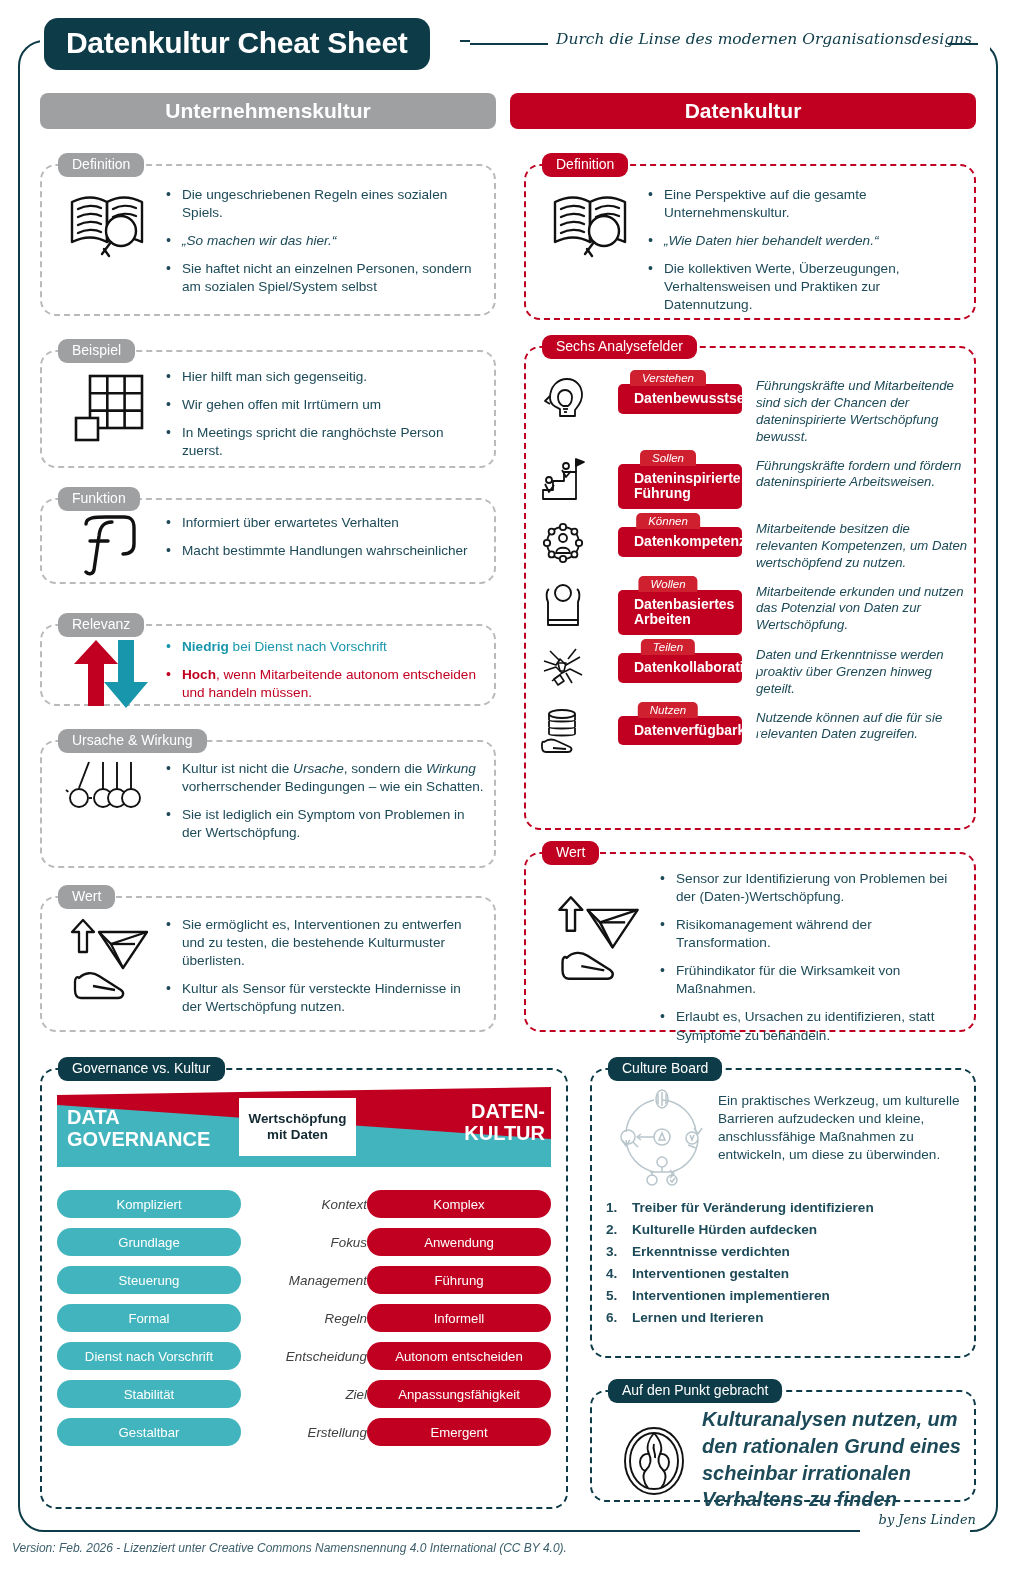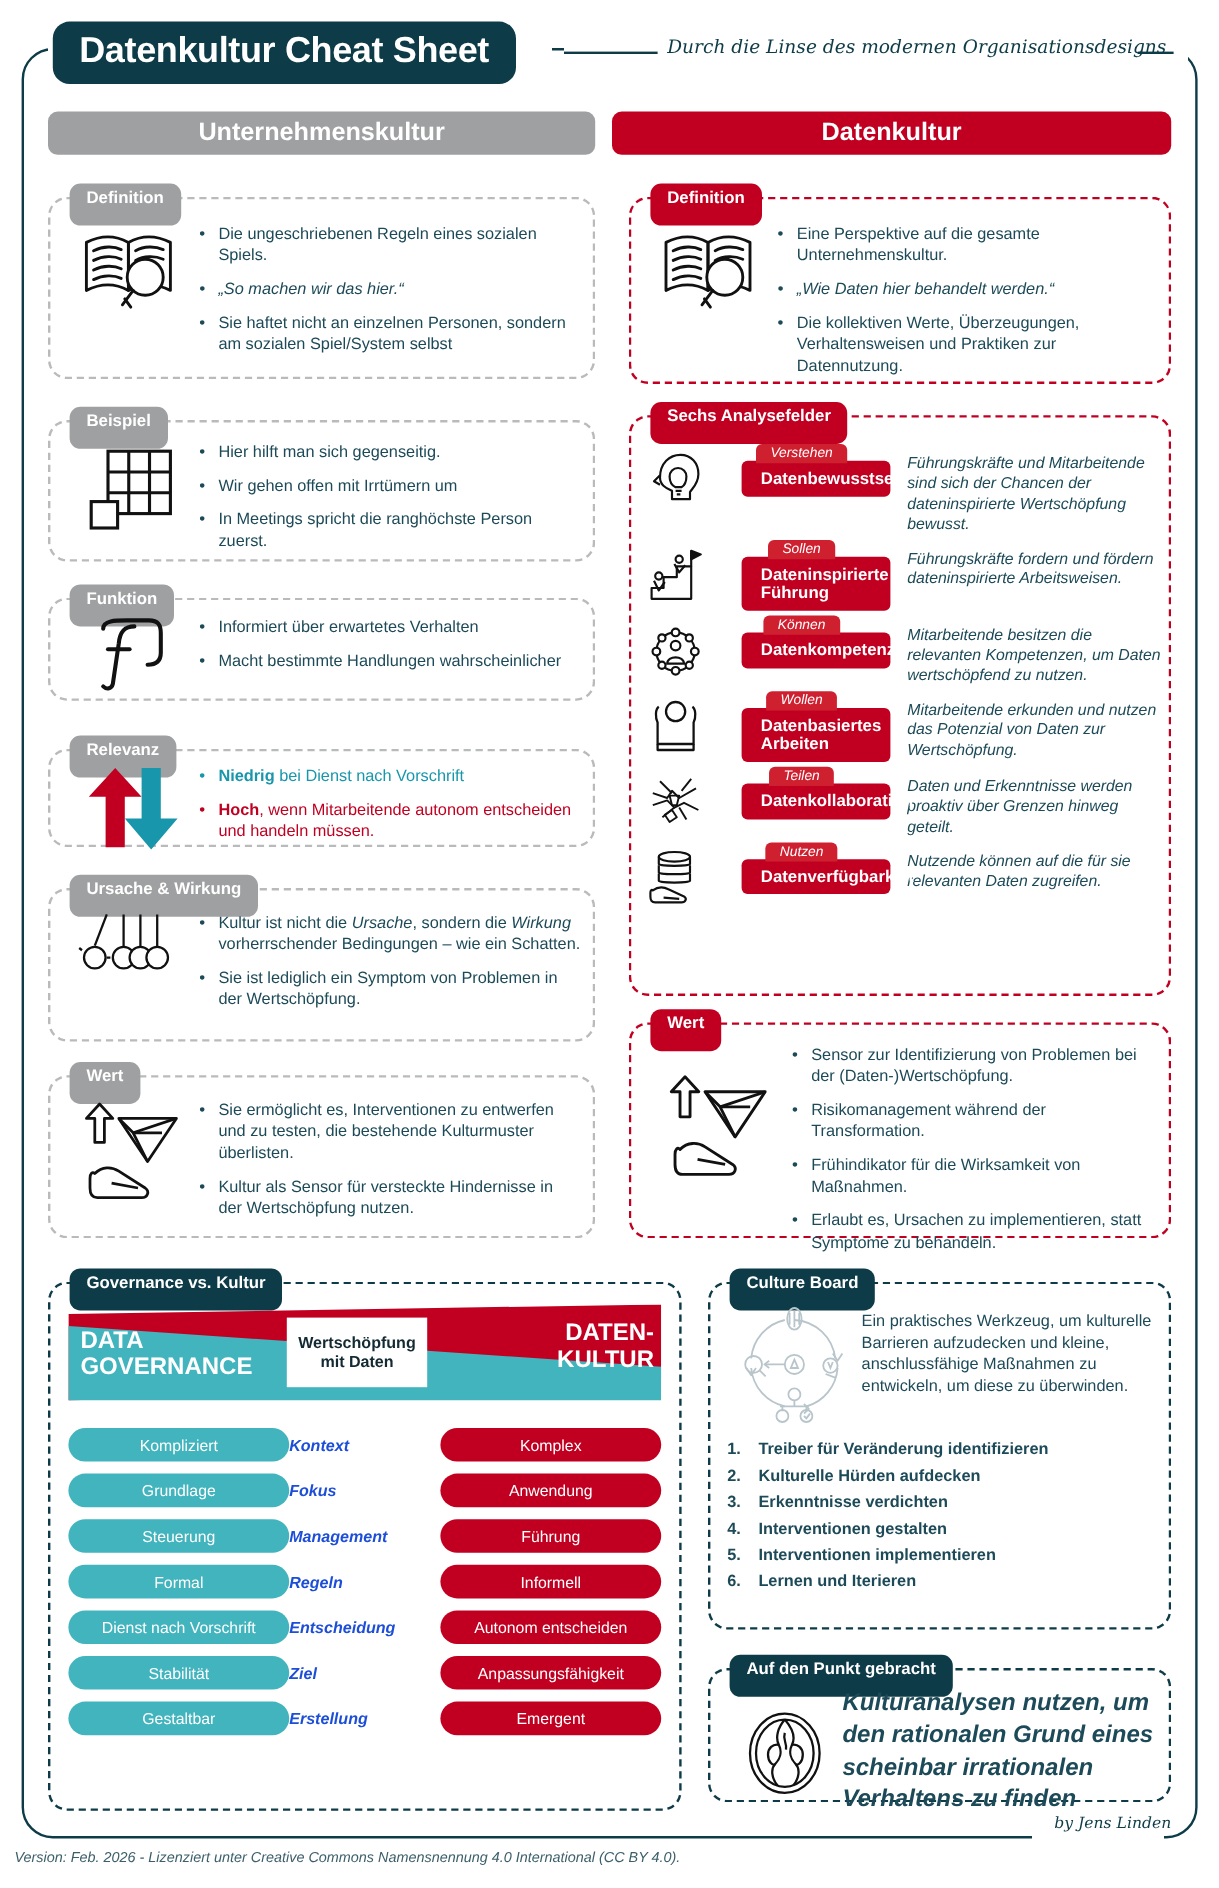--- a/index.html
+++ b/index.html
@@ -54,22 +54,22 @@
   .banner-right{left:510px;top:93px;width:466px;background:#c10021;}
 
   
   .card{position:absolute;box-sizing:border-box;border-radius:16px;}
   .card.gray{border:2px dashed #b9babc;}
   .card.red{border:2px dashed #c10021;}
   .card.dark{border:2px dashed #0d3b47;}
 
   .card-tab{
     position:absolute;top:-13px;left:16px;
-    border-radius:9px;color:#fff;font-size:14px;font-weight:bold;
-    padding:4px 14px 16px 14px;white-space:nowrap;line-height:1.05;
+    border-radius:9px;color:#fff;font-size:14px;font-weight:normal;
+    padding:4px 14px 5px 14px;white-space:nowrap;line-height:1.05;
   }
   .tab-gray{background:#9fa0a2;}
   .tab-red{background:#c10021;}
   .tab-dark{background:#0d3b47;}
 
   
   ul.bl{margin:0;padding:0;list-style:none;}
   ul.bl li{
     position:relative;padding-left:18px;margin-bottom:10px;
     font-size:13.6px;line-height:1.33;color:#1d4a58;
@@ -119,21 +119,21 @@
   }
 
   
   .cmp{position:absolute;left:57px;top:1190px;width:494px;}
   .cmp-row{display:flex;align-items:center;margin-bottom:10px;}
   .cmp-pill{
     height:28px;border-radius:14px;display:flex;align-items:center;justify-content:center;
     color:#fff;font-size:13.2px;white-space:nowrap;overflow:hidden;
   }
   .cmp-left{flex:0 0 184px;background:#42b4bd;}
-  .cmp-mid{flex:1;text-align:left;font-size:13.4px;font-weight:bold;font-style:italic;color:#1d4ed8;}
+  .cmp-mid{flex:1;text-align:right;font-size:13.4px;font-weight:normal;font-style:italic;color:#404040;}
   .cmp-right{flex:0 0 184px;background:#c10021;}
 
   
   ol.cb{margin:0;padding:0;list-style:none;counter-reset:cb;}
   ol.cb li{
     counter-increment:cb;position:relative;padding-left:26px;margin-bottom:7px;
     font-size:13.6px;font-weight:bold;color:#1d4a58;
   }
   ol.cb li:before{
     content:counter(cb) ".";position:absolute;left:0;top:0;font-weight:bold;
@@ -452,21 +452,21 @@
             <path d="M48 28 L60 52"></path>
             <path d="M48 28 L72 28"></path>
           <path d="M16 62 C22 56 30 56 36 60 L58 74 C62 77 60 82 55 82 L18 82 C13 82 12 78 12 74 L12 66 C12 62 14 60 16 62 Z"></path>
           <path d="M30 70 L52 74"></path>
         </svg>
       </div>
       <ul class="bl" style="width:300px;">
         <li>Sensor zur Identifizierung von Problemen bei der (Daten-)Wertschöpfung.</li>
         <li>Risikomanagement während der Transformation.</li>
         <li>Frühindikator für die Wirksamkeit von Maßnahmen.</li>
-        <li>Erlaubt es, Ursachen zu implementieren, statt Symptome zu behandeln.</li>
+        <li>Erlaubt es, Ursachen zu identifizieren, statt Symptome zu behandeln.</li>
       </ul>
     </div>
   </div>
 
   <div class="card dark" style="left:40px;top:1068px;width:528px;height:441px;">
     <div class="card-tab tab-dark">Governance vs. Kultur</div>
   </div>
 
   <div class="gov-banner">
     <svg width="494" height="80" viewBox="0 0 494 80">

